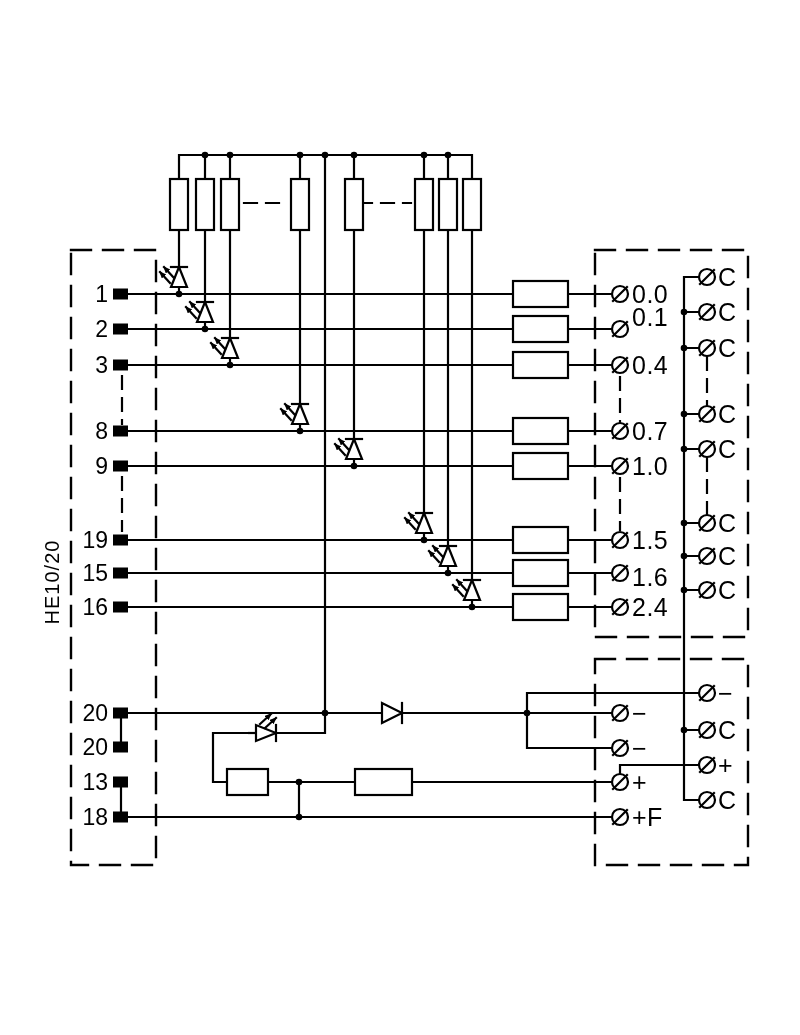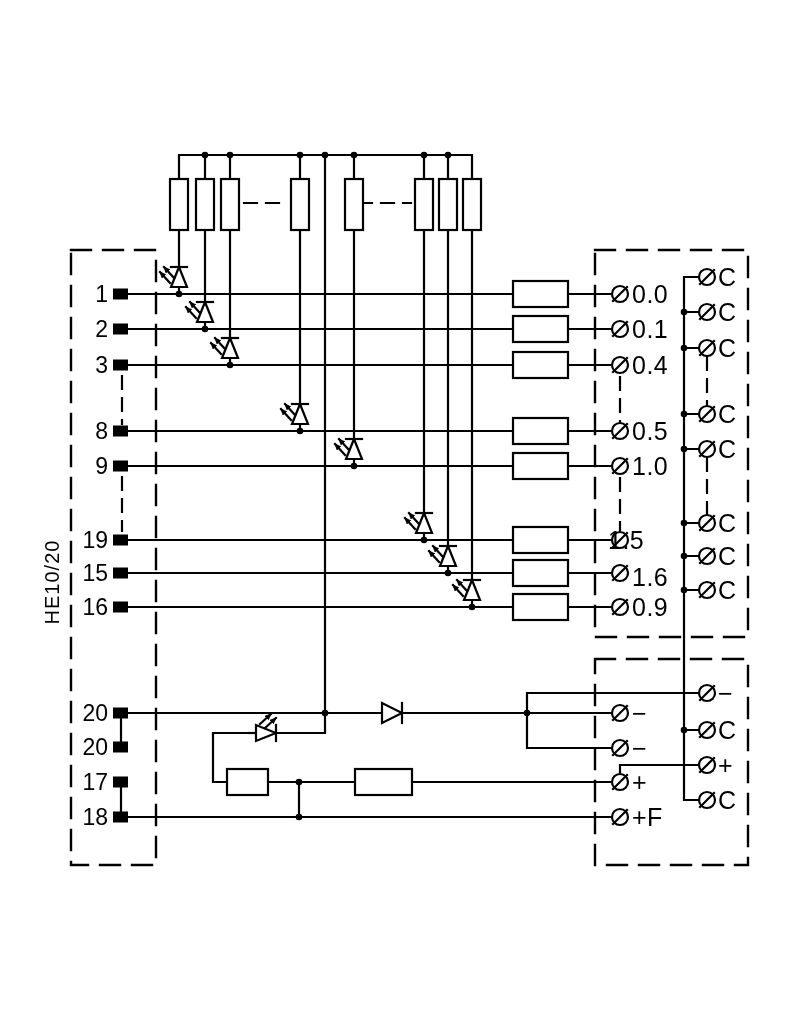--- a/index.html
+++ b/index.html
@@ -198,31 +198,31 @@
   <div class="lbl pin" style="left:58px;top:280px">1</div>
   <div class="lbl pin" style="left:58px;top:315px">2</div>
   <div class="lbl pin" style="left:58px;top:351px">3</div>
   <div class="lbl pin" style="left:58px;top:417px">8</div>
   <div class="lbl pin" style="left:58px;top:452px">9</div>
   <div class="lbl pin" style="left:58px;top:526px">19</div>
   <div class="lbl pin" style="left:58px;top:559px">15</div>
   <div class="lbl pin" style="left:58px;top:593px">16</div>
   <div class="lbl pin" style="left:58px;top:699px">20</div>
   <div class="lbl pin" style="left:58px;top:733px">20</div>
-  <div class="lbl pin" style="left:58px;top:768px">17</div>
+  <div class="lbl pin" style="left:58px;top:768px">13</div>
   <div class="lbl pin" style="left:58px;top:803px">18</div>
 
   <div class="lbl term" style="left:632px;top:279px">0.0</div>
-  <div class="lbl term" style="left:632px;top:314px">0.1</div>
+  <div class="lbl term" style="left:632px;top:302px">0.1</div>
   <div class="lbl term" style="left:632px;top:350px">0.4</div>
-  <div class="lbl term" style="left:632px;top:416px">0.5</div>
+  <div class="lbl term" style="left:632px;top:416px">0.7</div>
   <div class="lbl term" style="left:632px;top:451px">1.0</div>
-  <div class="lbl term" style="left:608px;top:525px">1.5</div>
+  <div class="lbl term" style="left:632px;top:525px">1.5</div>
   <div class="lbl term" style="left:632px;top:562px">1.6</div>
-  <div class="lbl term" style="left:632px;top:592px">0.9</div>
+  <div class="lbl term" style="left:632px;top:592px">2.4</div>
 
   <div class="lbl term" style="left:718px;top:262px">C</div>
   <div class="lbl term" style="left:718px;top:297px">C</div>
   <div class="lbl term" style="left:718px;top:333px">C</div>
   <div class="lbl term" style="left:718px;top:399px">C</div>
   <div class="lbl term" style="left:718px;top:434px">C</div>
   <div class="lbl term" style="left:718px;top:508px">C</div>
   <div class="lbl term" style="left:718px;top:541px">C</div>
   <div class="lbl term" style="left:718px;top:575px">C</div>
 

